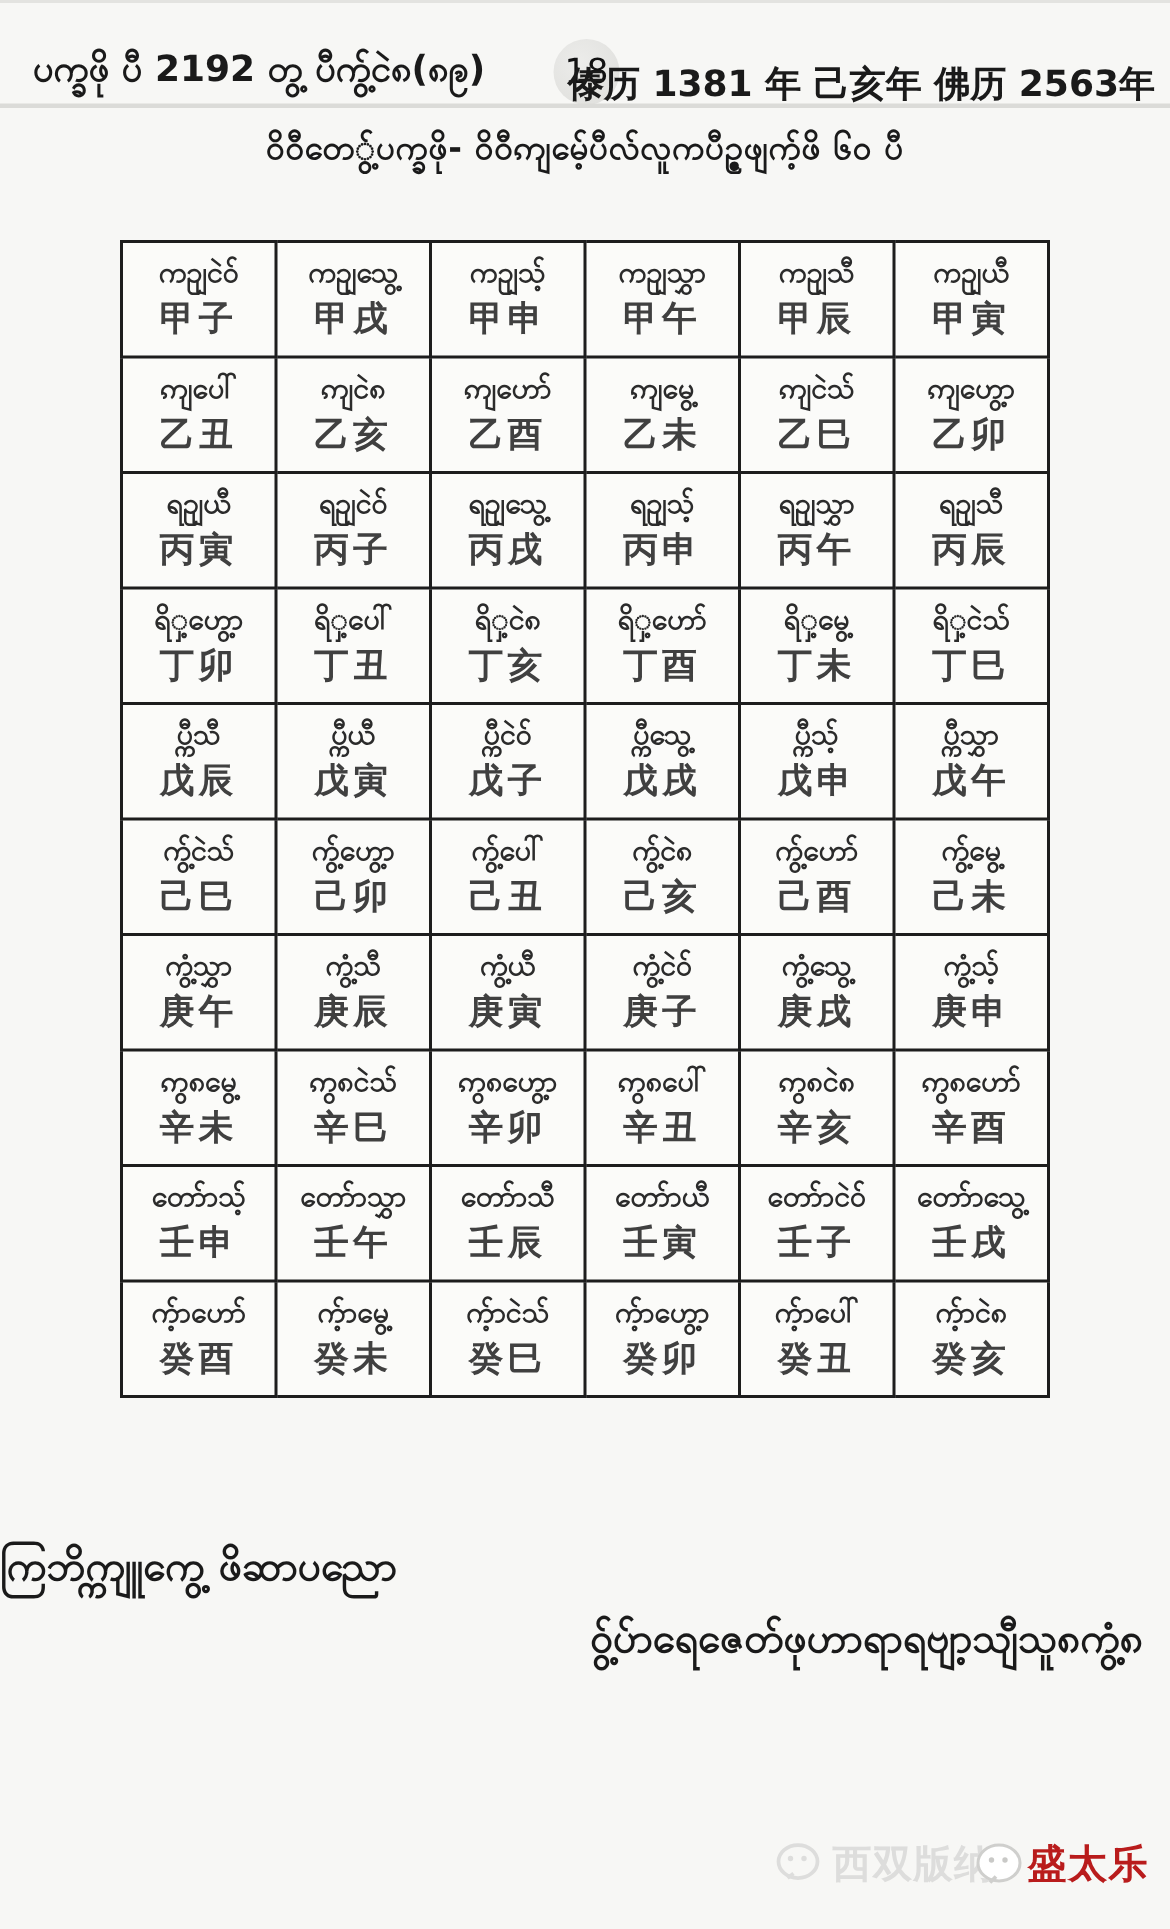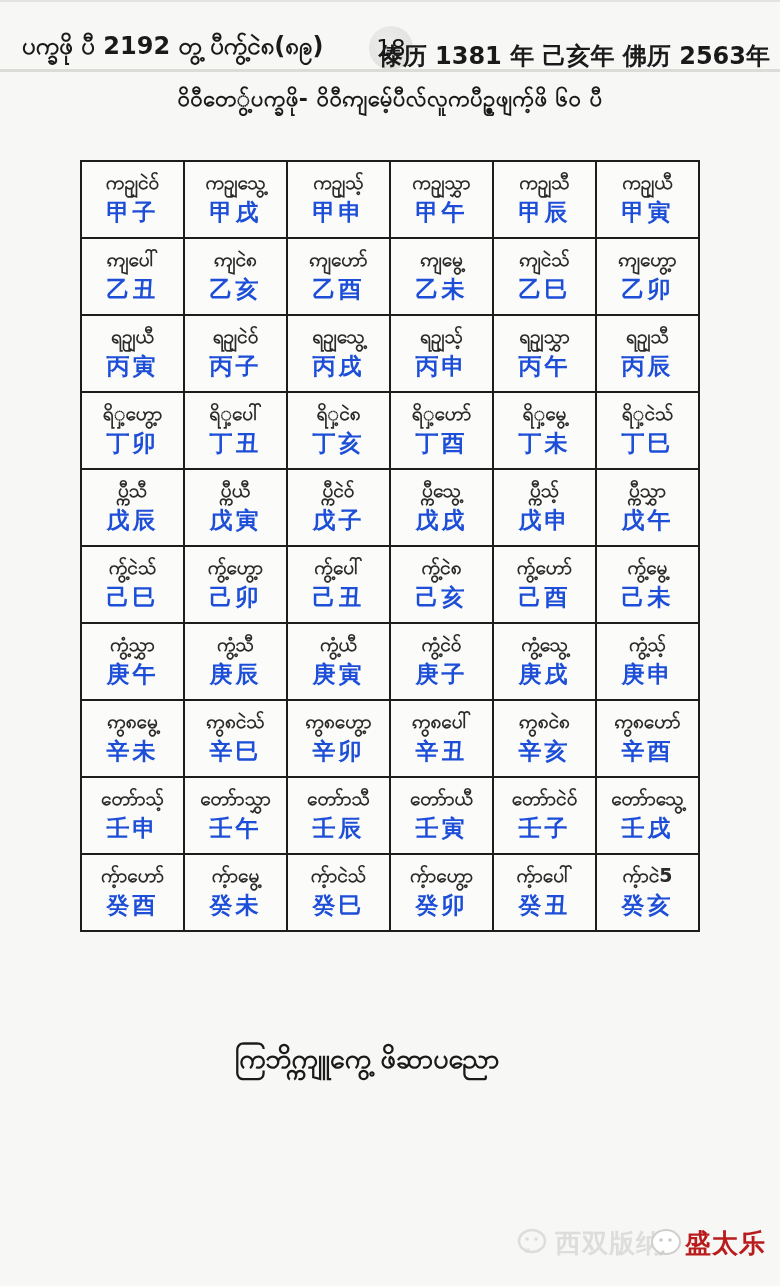--- a/index.html
+++ b/index.html
@@ -51,30 +51,30 @@
     border: 2px solid #1d1d1d;
     width: 97px; height: 75px;
     text-align: center; vertical-align: middle;
     padding: 0 2px;
   }
   .cell-dai {
     font-size: 19px; font-weight: bold; color: #2b2b2b;
     line-height: 1.2; white-space: nowrap;
   }
   .cell-cn {
-    font-size: 23px; font-weight: bold; color: #1d4ed8;
+    font-size: 23px; font-weight: bold; color: #404040;
     letter-spacing: 3px; margin-top: 3px; white-space: nowrap;
   }
   
   .footer { position: absolute; top: 1012px; left: 0; width: 780px; }
   .footer-line1 {
     margin-left: 352px; font-size: 30px; font-weight: bold;
   }
   .footer-line2 {
-    margin-top: 29px; text-align: center; padding-right: 46px;
+    margin-top: 14px; text-align: left; padding-right: 46px;
     font-size: 27px; font-weight: bold;
   }
   .footer-line3 {
     margin-top: 8px; text-align: right; padding-right: 18px;
     font-size: 27px; font-weight: bold;
   }
   
   .watermark {
     position: absolute; top: 1228px; right: 14px;
     display: flex; align-items: center; gap: 4px;
@@ -351,30 +351,31 @@
           </td>
           <td>
             <div class="cell-dai">က့်ာဟွေ့ာ</div>
             <div class="cell-cn">癸卯</div>
           </td>
           <td>
             <div class="cell-dai">က့်ာပေါ်</div>
             <div class="cell-cn">癸丑</div>
           </td>
           <td>
-            <div class="cell-dai">က့်ာငဲ5</div>
+            <div class="cell-dai">က့်ာငဲ၈</div>
             <div class="cell-cn">癸亥</div>
           </td>
         </tr>
       </tbody>
   </table>
 </div>
 
 <div class="footer">
   <div class="footer-line2">ကြဘိက္ကျူကွေ့ ဖိဆာပညော</div>
+  <div class="footer-line3">ဝွ့်ပ်ာရေဇေတ်ဖုဟာရာရဗျာ့သျီသူ၈ကွံ့၈</div>
 </div>
 
 <div class="watermark">
   <svg class="wm-icon" viewBox="0 0 34 30">
     <ellipse cx="15" cy="13" rx="13" ry="11" fill="none" stroke="#dddddc" stroke-width="2.5"></ellipse>
     <circle cx="10" cy="11" r="1.8" fill="#dddddc"></circle>
     <circle cx="19" cy="11" r="1.8" fill="#dddddc"></circle>
     <path d="M8 24 L12 21" stroke="#dddddc" stroke-width="2.5" fill="none"></path>
   </svg>
   <span class="wm-light">西双版纳</span>

